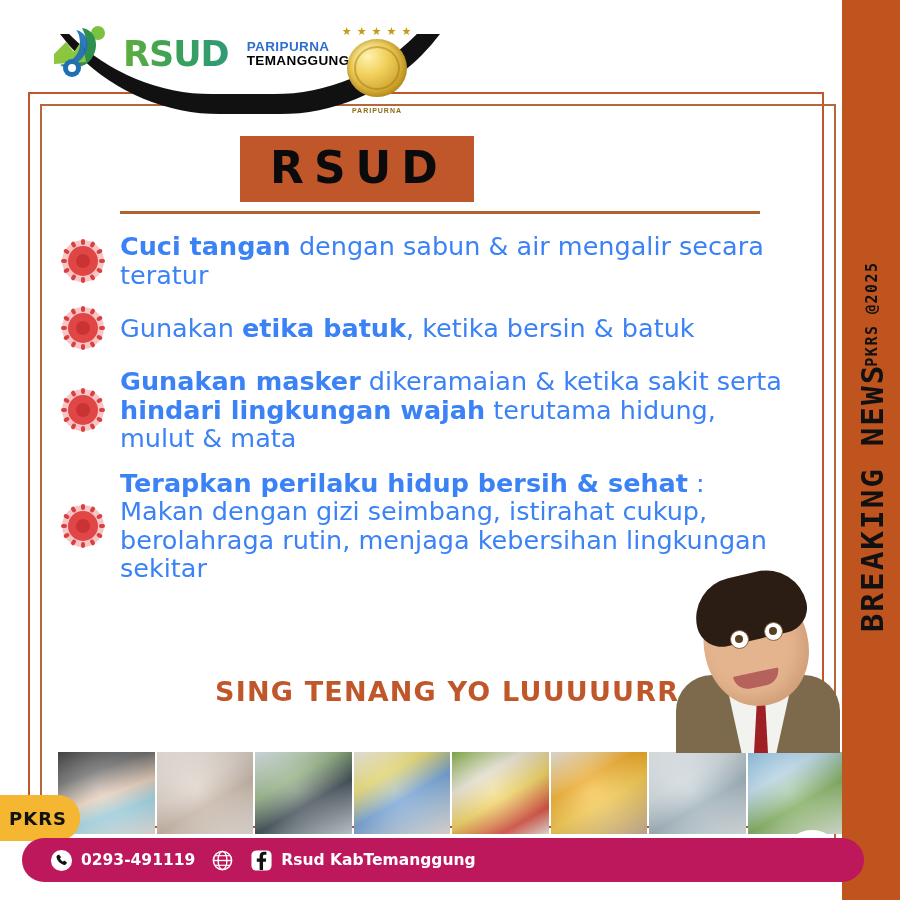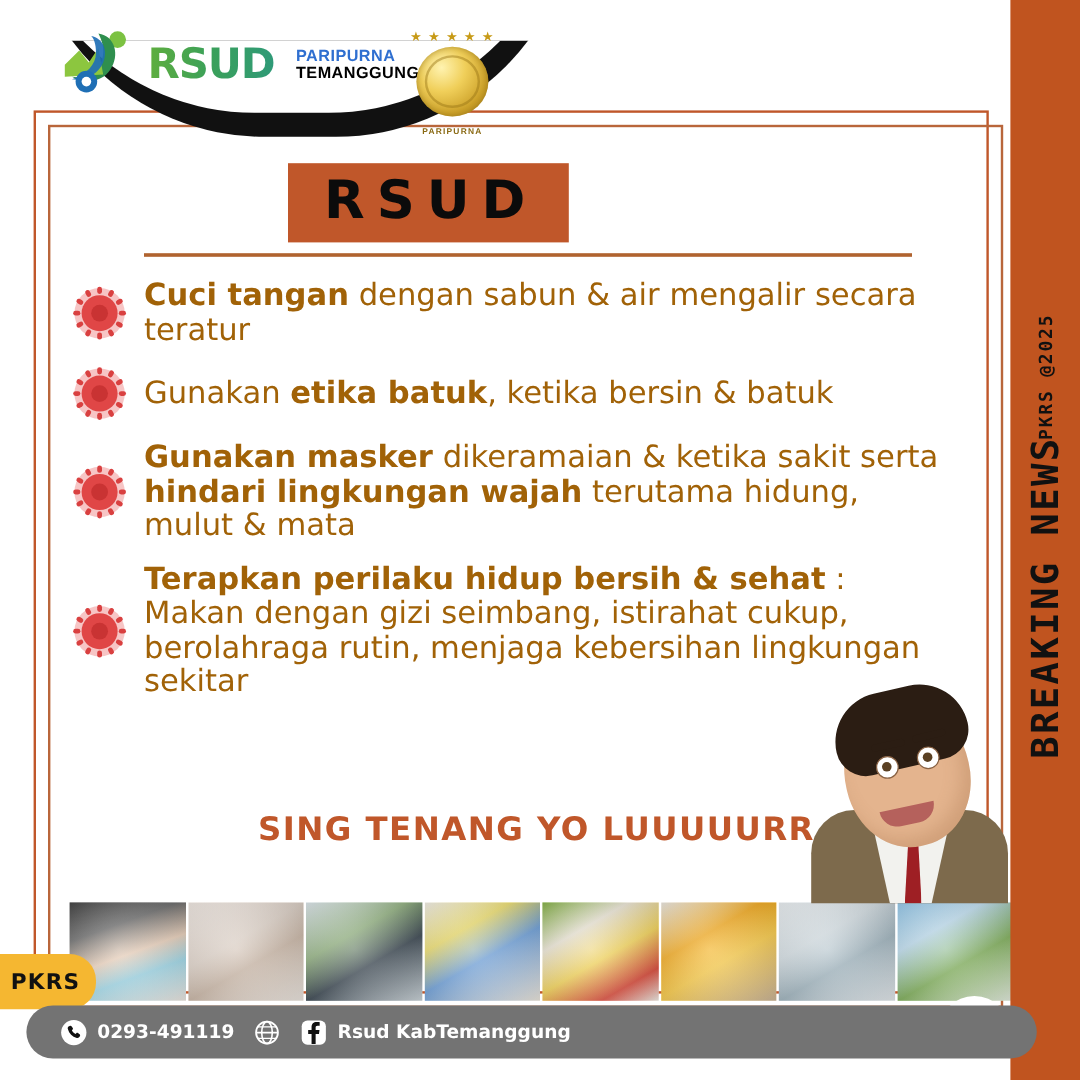--- a/index.html
+++ b/index.html
@@ -124,21 +124,21 @@
     content:"";position:absolute;left:8px;top:8px;width:14px;height:14px;border-radius:50%;
     background:#c93333;
   }
   .spike{position:absolute;left:21px;top:1px;width:4px;height:44px;}
   .spike i{
     position:absolute;left:0;width:4px;height:6px;background:#d94040;border-radius:2px;
   }
   .spike i:first-child{top:0;}
   .spike i:last-child{bottom:0;}
   .tip-text{
-    font-size:25.5px;line-height:1.12;color:#a16207;
+    font-size:25.5px;line-height:1.12;color:#3b82f6;
     font-family:"DejaVu Sans",sans-serif;
   }
   .tip-text b{font-weight:900;}
 
   
   .tagline{
     position:absolute;left:215px;top:676px;z-index:8;
     color:#c0572a;font-weight:900;font-size:27px;letter-spacing:1.2px;
     font-family:"DejaVu Sans",sans-serif;white-space:nowrap;
   }
@@ -204,21 +204,21 @@
     display:flex;align-items:center;justify-content:center;
   }
   .pkrs-tab span{
     color:#111;font-weight:900;font-size:18px;letter-spacing:1px;
     font-family:"DejaVu Sans",sans-serif;padding-left:16px;
   }
 
   
   .footer{
     position:absolute;left:22px;top:838px;width:842px;height:44px;
-    background:#737373;border-radius:24px;z-index:10;
+    background:#be185d;border-radius:24px;z-index:10;
     display:flex;align-items:center;gap:16px;padding-left:28px;
     box-sizing:border-box;
   }
   .fitem{display:flex;align-items:center;gap:8px;}
   .fitem span.txt{
     color:#fff;font-size:15.5px;font-weight:700;
     font-family:"DejaVu Sans",sans-serif;white-space:nowrap;
   }
   .ic{width:23px;height:23px;flex:0 0 auto;display:block;}
 

